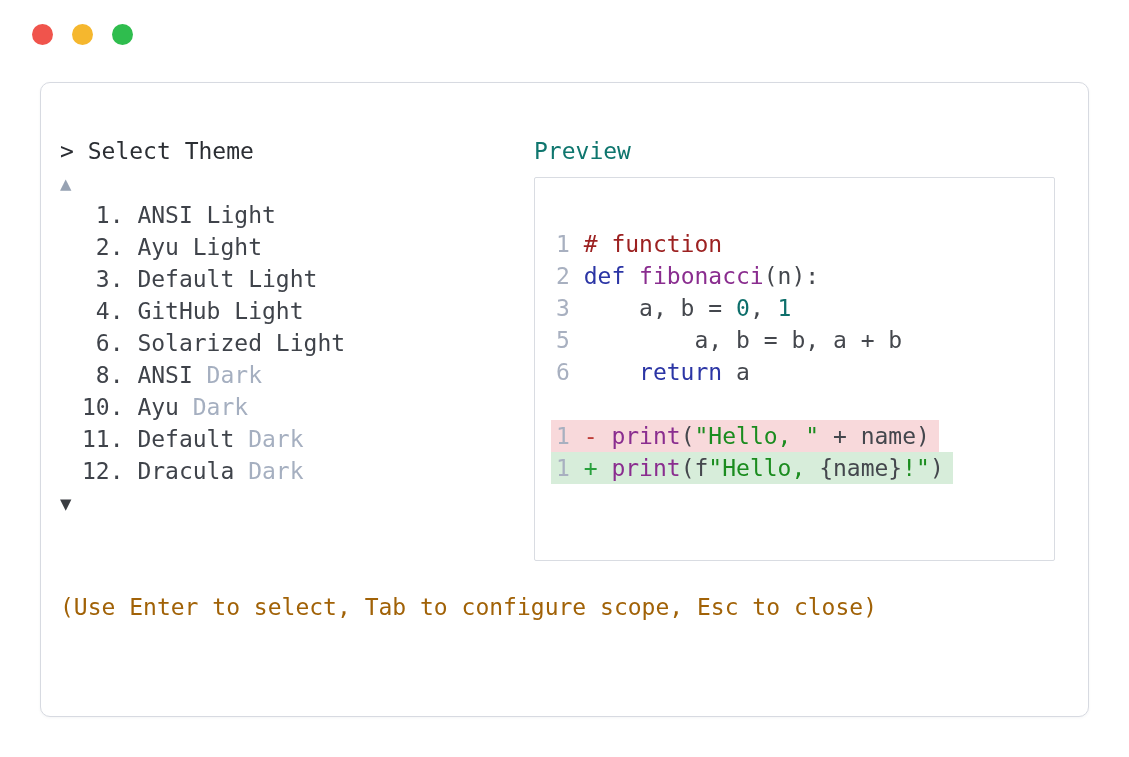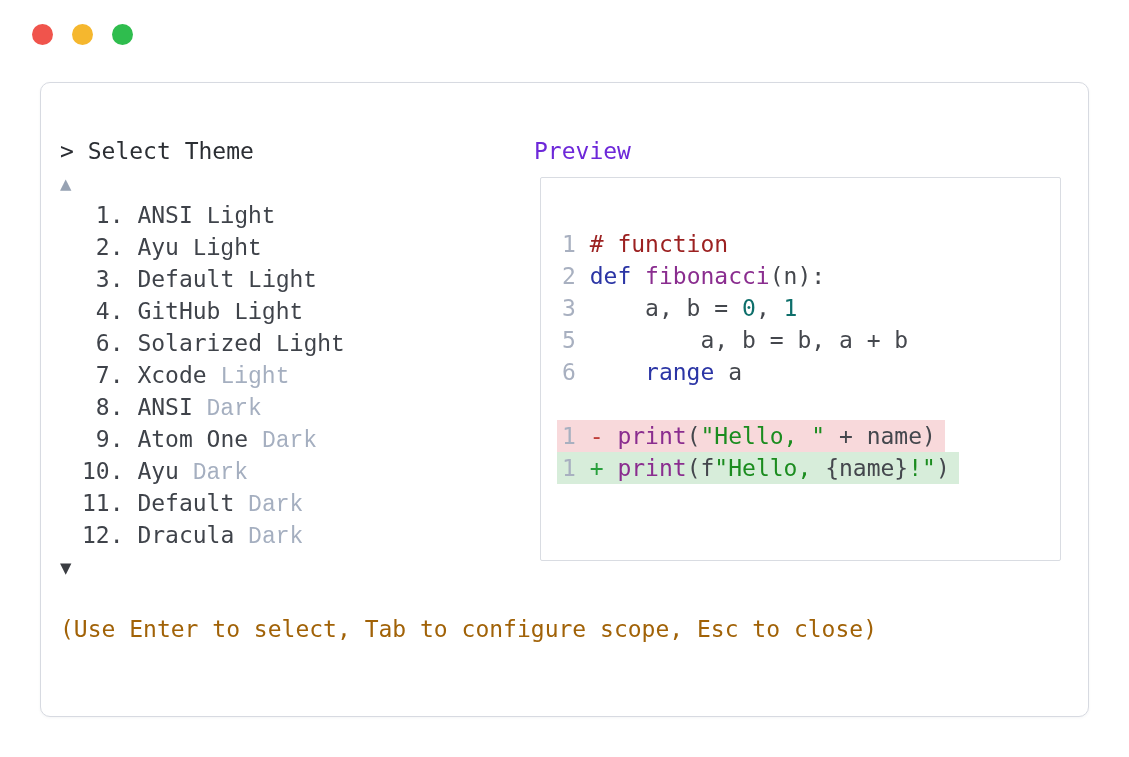--- a/index.html
+++ b/index.html
@@ -53,27 +53,27 @@
     transform: translateY(-50%);
     width: 13px; height: 13px; border-radius: 50%;
     background: #0c8f22;
   }
   .theme-row.selected .num,
   .theme-row.selected .name { color: #1ea23a; }
   .num {
     display: inline-block; width: 3ch; text-align: right;
     margin-right: 1ch;
   }
-  .suffix { margin-left: 1ch; font-family: Liberation Mono, monospace; }
+  .suffix { margin-left: 1ch; }
   .suffix.muted { color: #a5afc0; }
 
   
-  .preview-label { height: 32px; color: #6d28d9; }
+  .preview-label { height: 32px; color: #0f766e; }
   .preview-box {
-    margin-top: 10px; margin-left: 6px;
+    margin-top: 10px; 
     width: 521px; height: 384px;
     border: 1.5px solid #d9dce2; border-radius: 2px;
     background: #ffffff;
     padding: 50px 0 0 21px;
     overflow: hidden;
   }
   .code-line { height: 32px; white-space: pre; color: #44474d; }
   .ln {
     display: inline-block; width: 1ch; text-align: right;
     margin-right: 1ch; color: #a8b0c0;
@@ -113,39 +113,37 @@
         <div class="prompt-line"><span>&gt;</span><span class="prompt-title">Select Theme</span></div>
 
         <div class="scroll-arrow scroll-up">▲</div>
 
         <div class="theme-list">
           <div class="theme-row"><span class="num">1.</span><span class="name">ANSI</span><span class="suffix">Light</span></div>
           <div class="theme-row"><span class="num">2.</span><span class="name">Ayu</span><span class="suffix">Light</span></div>
           <div class="theme-row"><span class="num">3.</span><span class="name">Default</span><span class="suffix">Light</span></div>
           <div class="theme-row"><span class="num">4.</span><span class="name">GitHub</span><span class="suffix">Light</span></div>
           <div class="theme-row"><span class="num">6.</span><span class="name">Solarized</span><span class="suffix">Light</span></div>
-          <div class="theme-row"><span class="num">7.</span><span class="name">Xcode</span><span class="suffix muted">Light</span></div>
           <div class="theme-row"><span class="num">8.</span><span class="name">ANSI</span><span class="suffix muted">Dark</span></div>
-          <div class="theme-row"><span class="num">9.</span><span class="name">Atom One</span><span class="suffix muted">Dark</span></div>
           <div class="theme-row"><span class="num">10.</span><span class="name">Ayu</span><span class="suffix muted">Dark</span></div>
           <div class="theme-row"><span class="num">11.</span><span class="name">Default</span><span class="suffix muted">Dark</span></div>
           <div class="theme-row"><span class="num">12.</span><span class="name">Dracula</span><span class="suffix muted">Dark</span></div>
         </div>
 
         <div class="scroll-arrow scroll-down">▼</div>
       </div>
 
       <div class="right-col">
         <div class="preview-label">Preview</div>
         <div class="preview-box">
           <div class="code-line"><span class="ln">1</span><span class="tok-comment"># function</span></div>
           <div class="code-line"><span class="ln">2</span><span class="tok-keyword">def</span><span class="tok-plain"> </span><span class="tok-function">fibonacci</span><span class="tok-plain">(n):</span></div>
           <div class="code-line"><span class="ln">3</span><span class="tok-plain">    a, b = </span><span class="tok-literal">0</span><span class="tok-plain">, </span><span class="tok-literal">1</span></div>
           <div class="code-line"><span class="ln">5</span><span class="tok-plain">        a, b = b, a + b</span></div>
-          <div class="code-line"><span class="ln">6</span><span class="tok-plain">    </span><span class="tok-keyword">range</span><span class="tok-plain"> a</span></div>
+          <div class="code-line"><span class="ln">6</span><span class="tok-plain">    </span><span class="tok-keyword">return</span><span class="tok-plain"> a</span></div>
 
           <div class="blank-line"></div>
 
           <div class="code-line"><span class="hl hl-removed"><span class="ln">1</span><span class="diff-marker removed">-</span><span class="tok-function">print</span><span class="tok-plain">(</span><span class="tok-string">"Hello, "</span><span class="tok-plain"> + name)</span></span></div>
           <div class="code-line"><span class="hl hl-added"><span class="ln">1</span><span class="diff-marker added">+</span><span class="tok-function">print</span><span class="tok-plain">(f</span><span class="tok-string">"Hello, </span><span class="tok-plain">{name}</span><span class="tok-string">!"</span><span class="tok-plain">)</span></span></div>
         </div>
       </div>
 
     </div>
 

